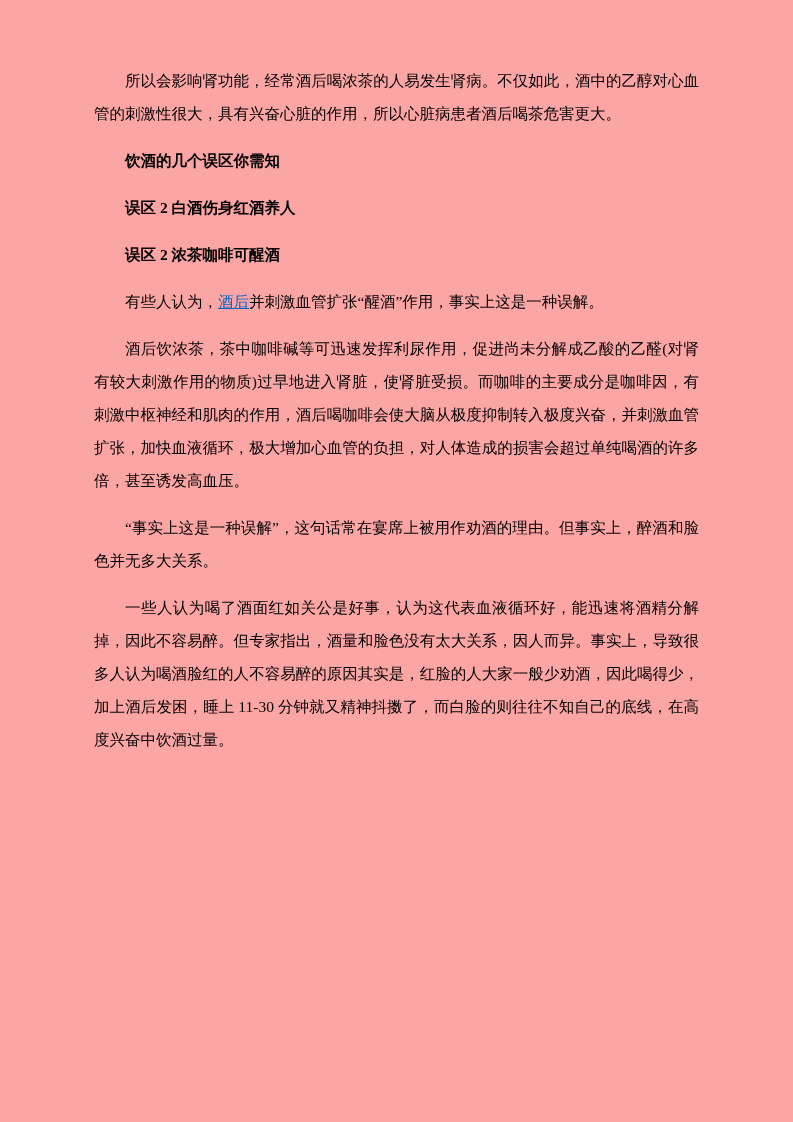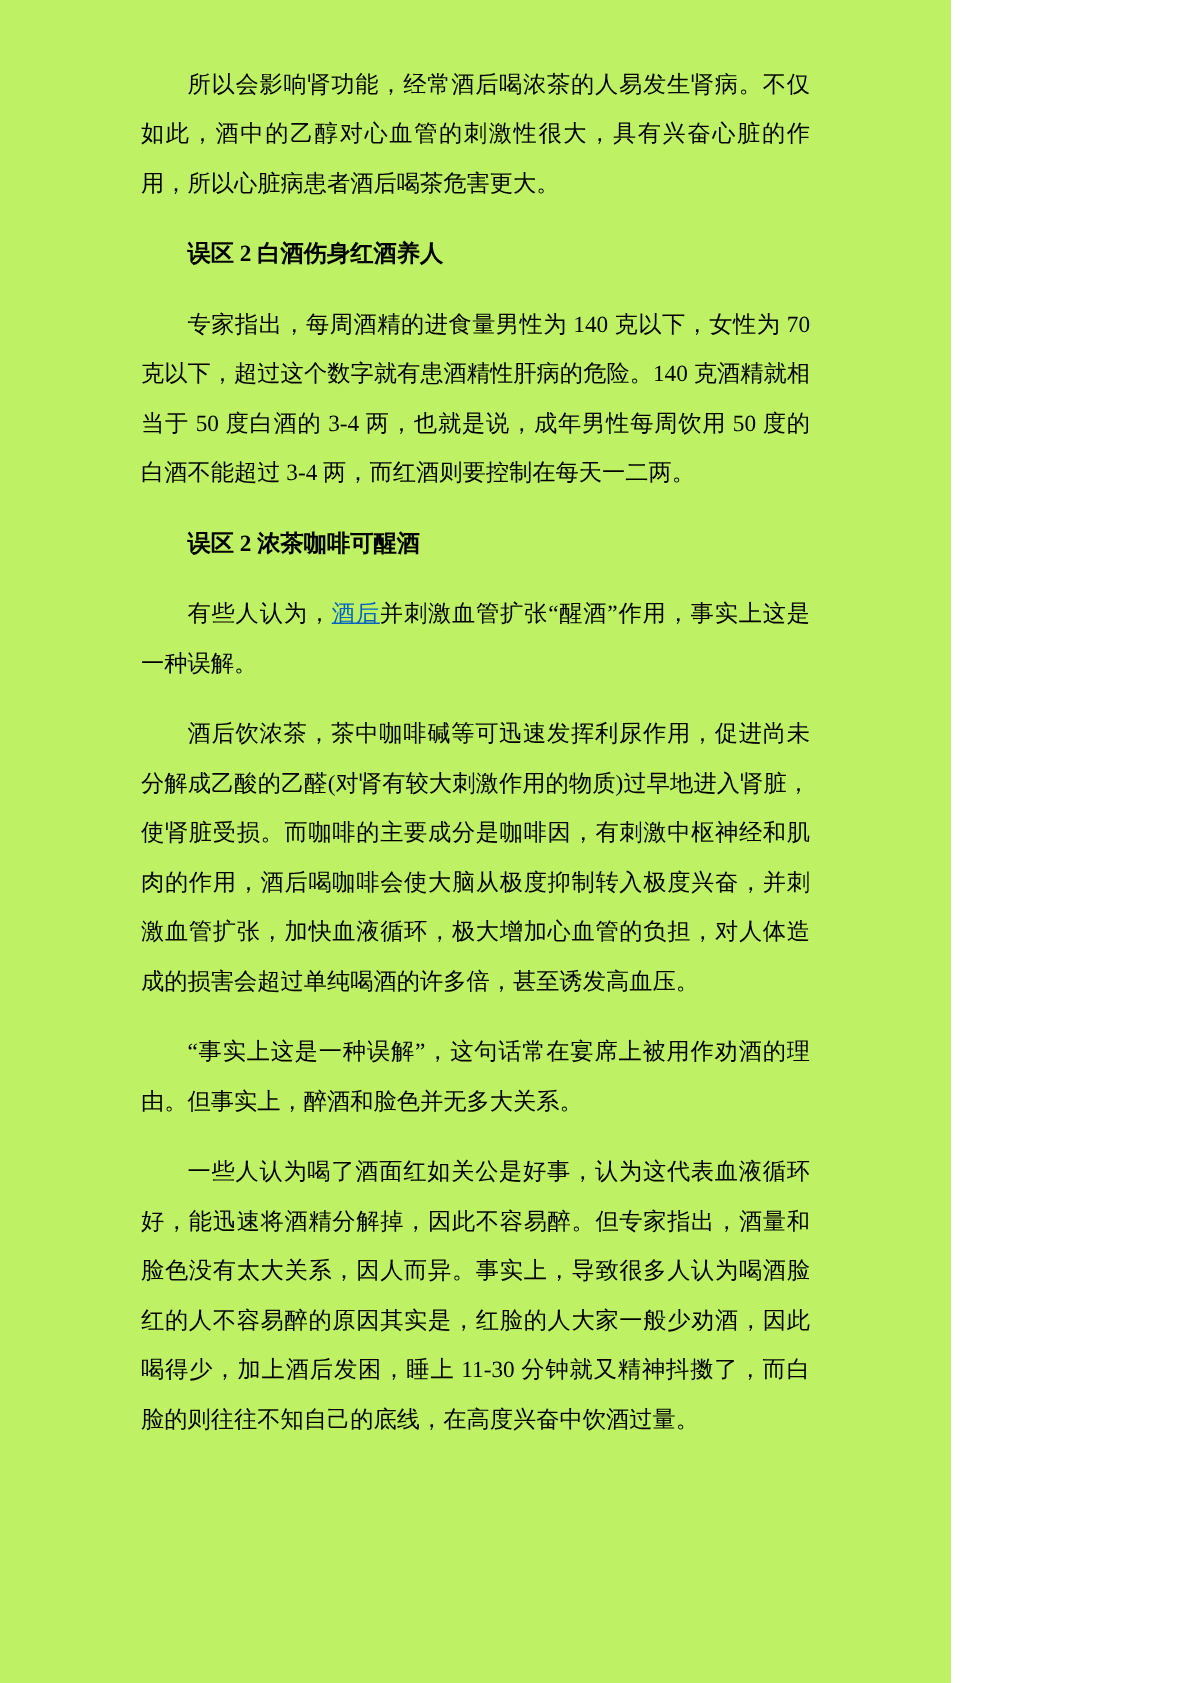--- a/index.html
+++ b/index.html
@@ -10,24 +10,24 @@
   }
   body {
     width: 793px;
     min-height: 1122px;
     margin: 0 auto;
     font-family: "Liberation Serif", "DejaVu Serif", serif;
     color: #000000;
   }
   .page {
     box-sizing: border-box;
-    width: 634px;
+    width: 793px;
     min-height: 1122px;
-    padding: 40px 94px 60px 94px;
-    background: #bef264;
+    padding: 64px 94px 60px 94px;
+    background: #fca5a5;
   }
   .para {
     font-size: 15.5px;
     line-height: 33px;
     text-align: justify;
     text-indent: 2em;
     margin: 0 0 14px 0;
   }
   .heading {
     font-size: 15.5px;
@@ -41,25 +41,25 @@
     cursor: pointer;
   }
 </style>
 </head>
 <body>
 
 <div class="page">
 
   <p class="para">所以会影响肾功能，经常酒后喝浓茶的人易发生肾病。不仅如此，酒中的乙醇对心血管的刺激性很大，具有兴奋心脏的作用，所以心脏病患者酒后喝茶危害更大。</p>
 
+  <p class="heading">饮酒的几个误区你需知</p>
 
   <p class="heading">误区 2 白酒伤身红酒养人</p>
 
 
-  <p class="para">专家指出，每周酒精的进食量男性为 140 克以下，女性为 70 克以下，超过这个数字就有患酒精性肝病的危险。140 克酒精就相当于 50 度白酒的 3-4 两，也就是说，成年男性每周饮用 50 度的白酒不能超过 3-4 两，而红酒则要控制在每天一二两。</p>
 
   <p class="heading">误区 2 浓茶咖啡可醒酒</p>
 
   <p class="para"><span>有些人认为，</span><a class="inline-link" href="#">酒后</a><span>并刺激血管扩张“醒酒”作用，事实上这是一种误解。</span></p>
 
   <p class="para">酒后饮浓茶，茶中咖啡碱等可迅速发挥利尿作用，促进尚未分解成乙酸的乙醛(对肾有较大刺激作用的物质)过早地进入肾脏，使肾脏受损。而咖啡的主要成分是咖啡因，有刺激中枢神经和肌肉的作用，酒后喝咖啡会使大脑从极度抑制转入极度兴奋，并刺激血管扩张，加快血液循环，极大增加心血管的负担，对人体造成的损害会超过单纯喝酒的许多倍，甚至诱发高血压。</p>
 
 
   <p class="para">“事实上这是一种误解”，这句话常在宴席上被用作劝酒的理由。但事实上，醉酒和脸色并无多大关系。</p>
 

